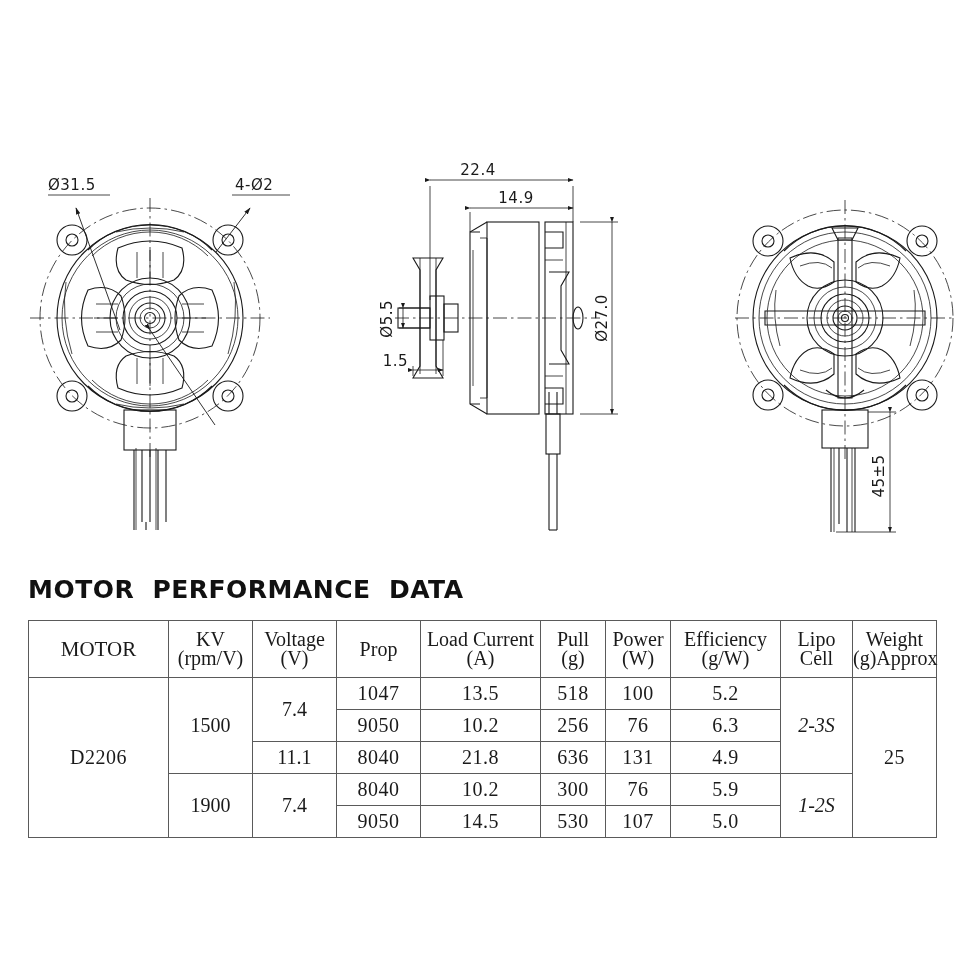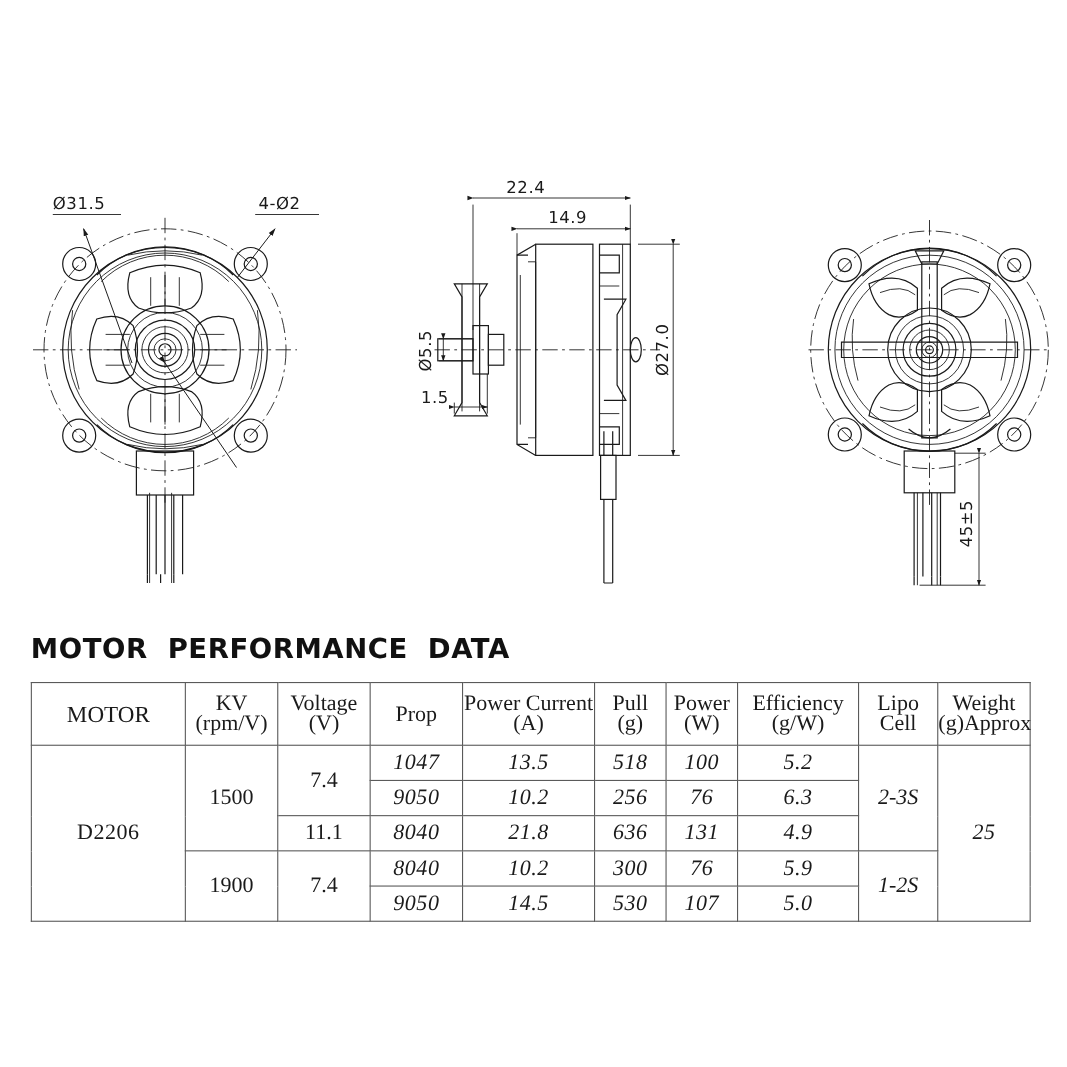--- a/index.html
+++ b/index.html
@@ -81,21 +81,21 @@
   }
   td.cell-model {
     font-size: 21px;
     letter-spacing: 0.5px;
   }
   td.cell-lipo {
     font-family: "DejaVu Sans Mono", monospace;
     font-size: 17px;
     font-style: italic;
   }
-  td.num { letter-spacing: 0.5px; font-style: italic; }
+  td.num { letter-spacing: 0.5px; }
 
   
   col.c-model   { width: 140px; }
   col.c-kv      { width: 84px; }
   col.c-voltage { width: 84px; }
   col.c-prop    { width: 84px; }
   col.c-load    { width: 120px; }
   col.c-pull    { width: 65px; }
   col.c-power   { width: 65px; }
   col.c-eff     { width: 110px; }
@@ -395,21 +395,21 @@
             <span class="hdr-sub">(rpm/V)</span>
           </th>
           <th>
             <span>Voltage</span>
             <span class="hdr-sub">(V)</span>
           </th>
           <th>
             <span>Prop</span>
           </th>
           <th>
-            <span>Power Current</span>
+            <span>Load Current</span>
             <span class="hdr-sub">(A)</span>
           </th>
           <th>
             <span>Pull</span>
             <span class="hdr-sub">(g)</span>
           </th>
           <th>
             <span>Power</span>
             <span class="hdr-sub">(W)</span>
           </th>

